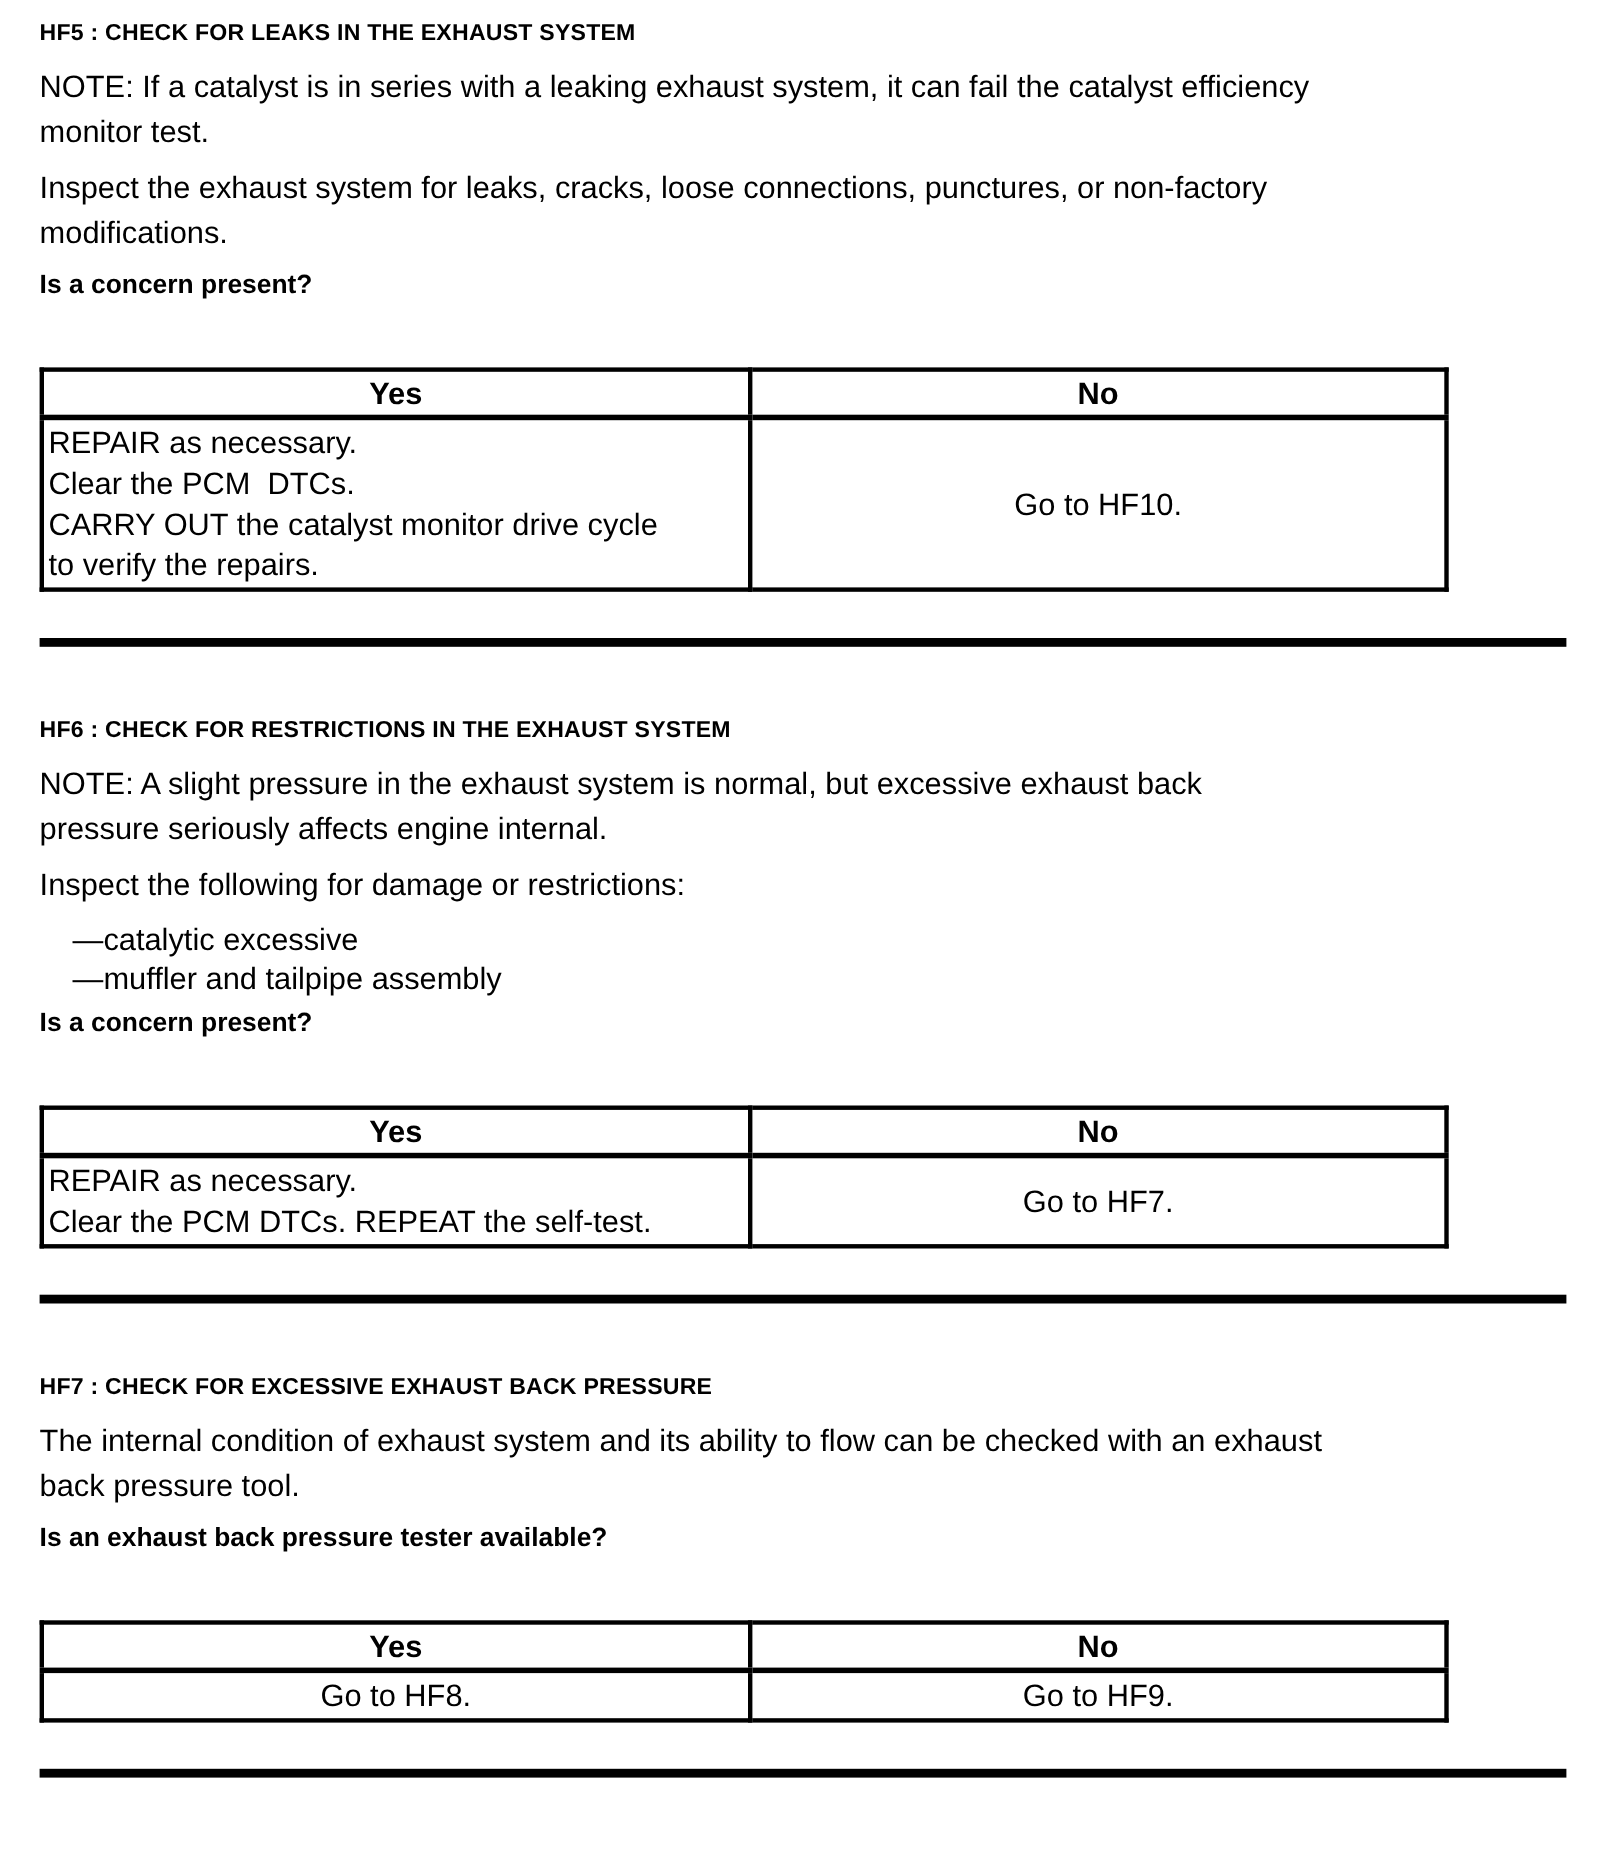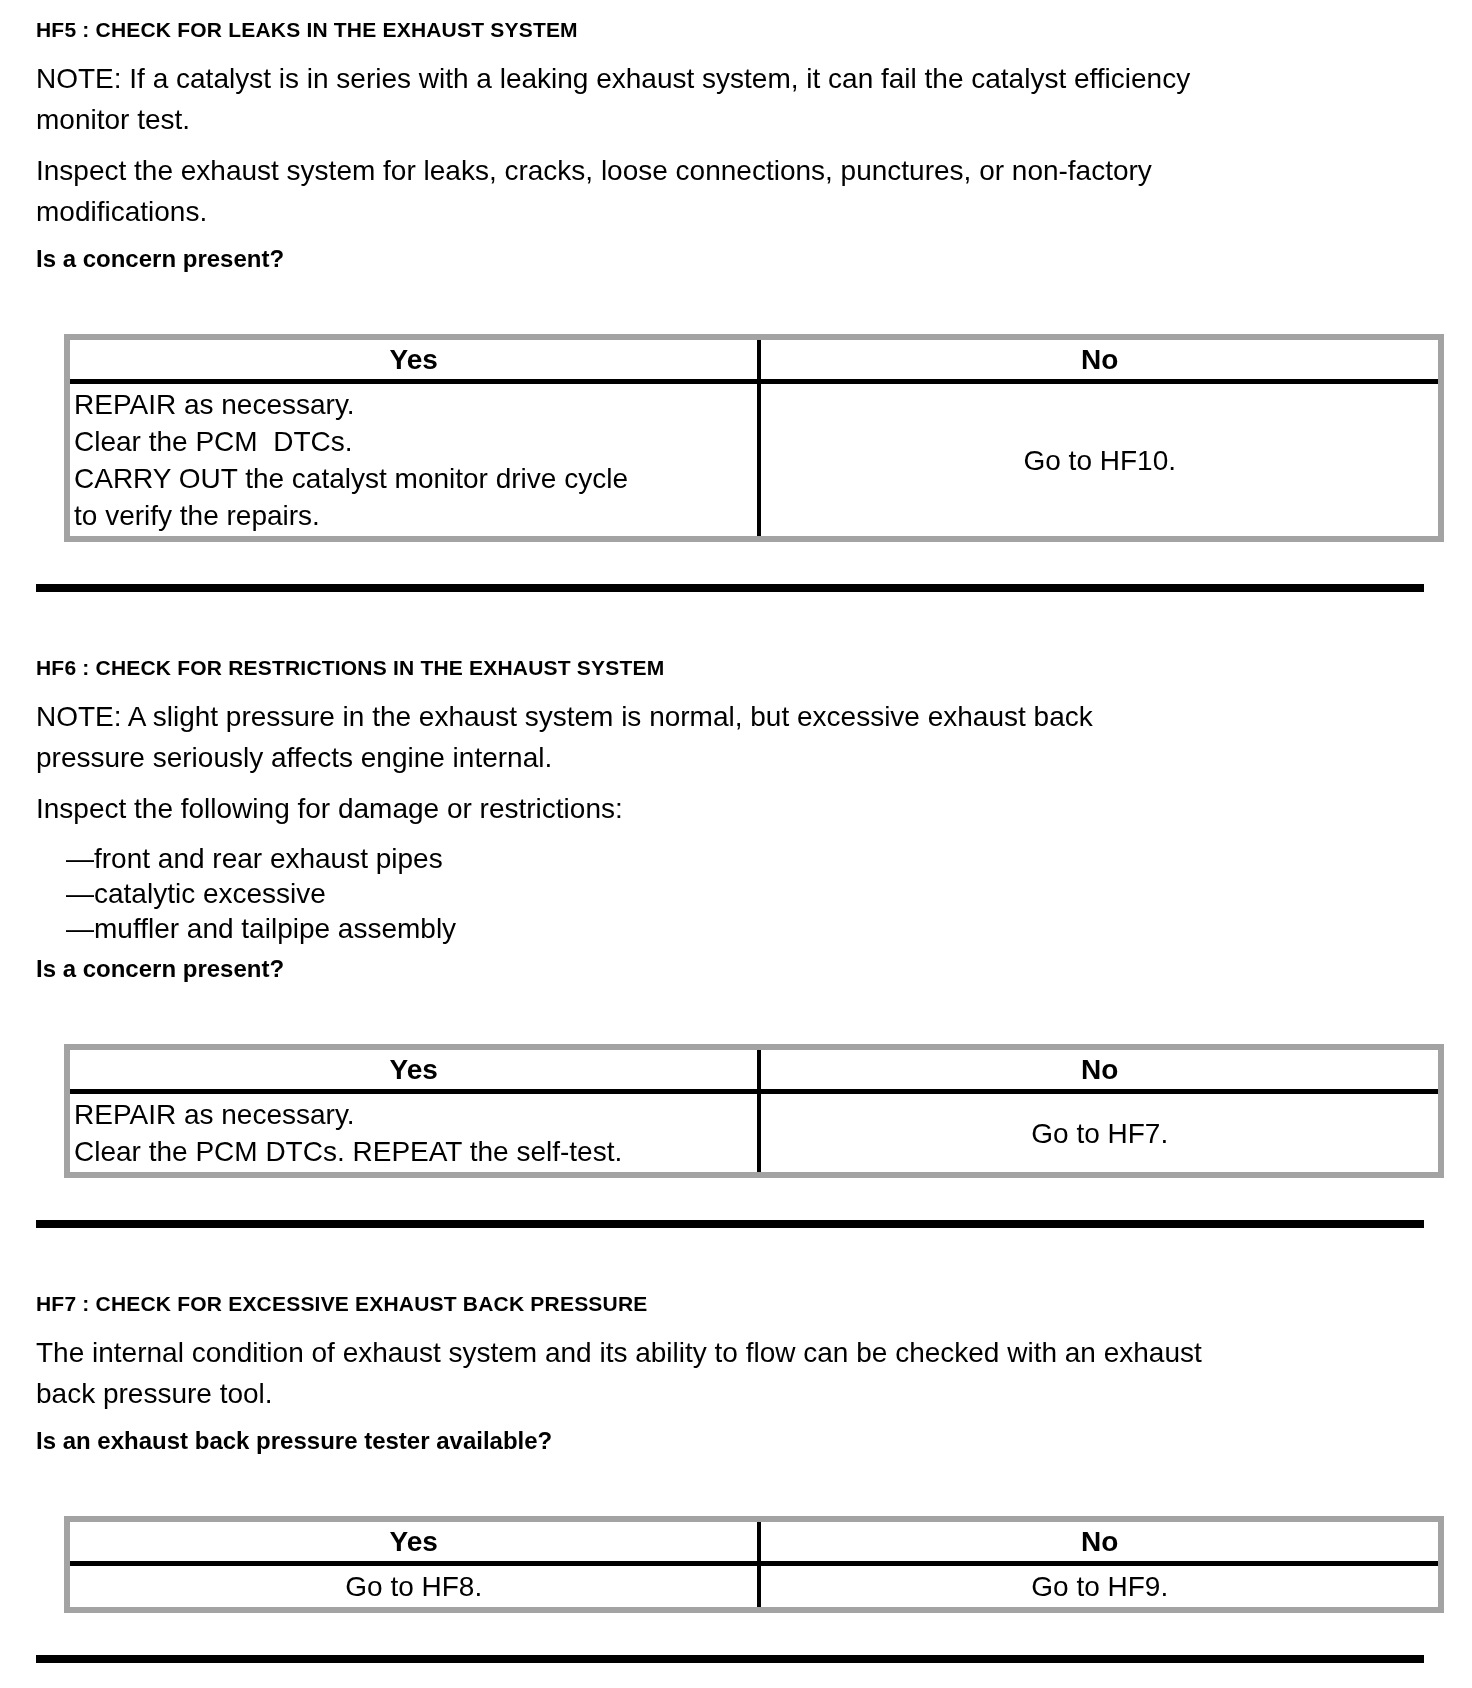--- a/index.html
+++ b/index.html
@@ -41,24 +41,23 @@
   }
   .question {
     font-size: 24px;
     line-height: 34px;
     font-weight: bold;
     margin: 6px 0 0 0;
   }
   table.decision-table {
     border-collapse: collapse;
     table-layout: fixed;
-    width: 1380px;
+    width: 1281px;
     margin-top: 58px;
-    border: 6px solid #a3a3a3;
-    margin-left: 28px;
+    border: 4px solid #a3a3a3;
   }
   table.decision-table th,
   table.decision-table td {
     border: 4px solid #000;
     font-size: 28px;
   }
   table.decision-table th {
     font-weight: bold;
     text-align: center;
     padding: 3px 4px;
@@ -118,21 +117,20 @@
 </div>
 
 <div class="rule"></div>
 
 <div class="section">
   <h2 class="section-heading">HF6 : CHECK FOR RESTRICTIONS IN THE EXHAUST SYSTEM</h2>
   <p class="para">NOTE: A slight pressure in the exhaust system is normal, but excessive exhaust back
 pressure seriously affects engine internal.</p>
   <p class="para" style="margin-bottom:12px">Inspect the following for damage or restrictions:</p>
   <ul class="dash-list">
-    <li>—front and rear exhaust pipes</li>
     <li>—catalytic excessive</li>
     <li>—muffler and tailpipe assembly</li>
   </ul>
   <p class="question">Is a concern present?</p>
 
   <table class="decision-table">
     <colgroup>
         <col style="width:50.4%">
         <col style="width:49.6%">
       </colgroup>

